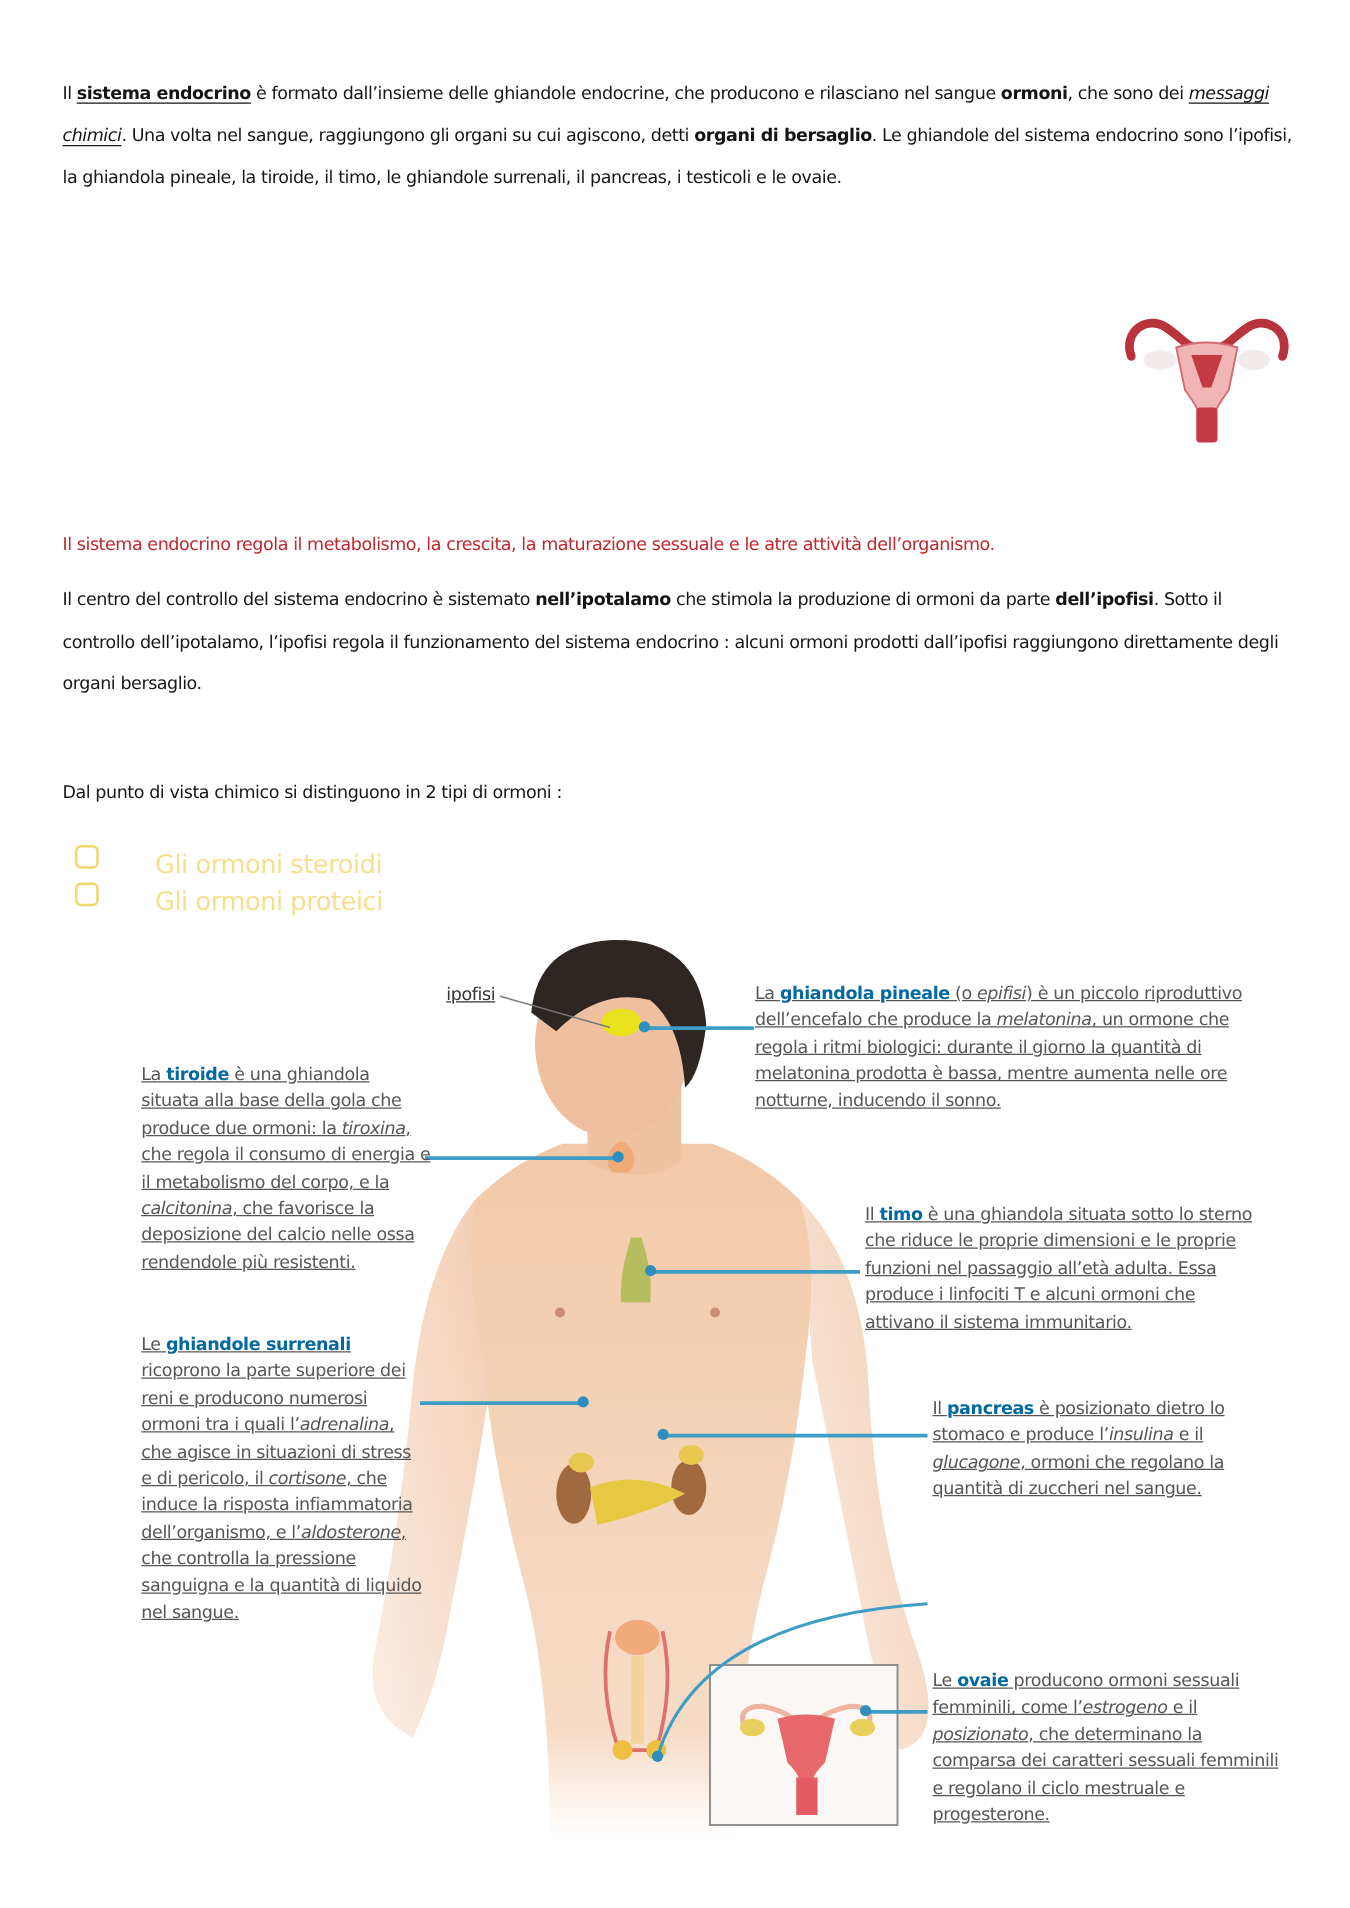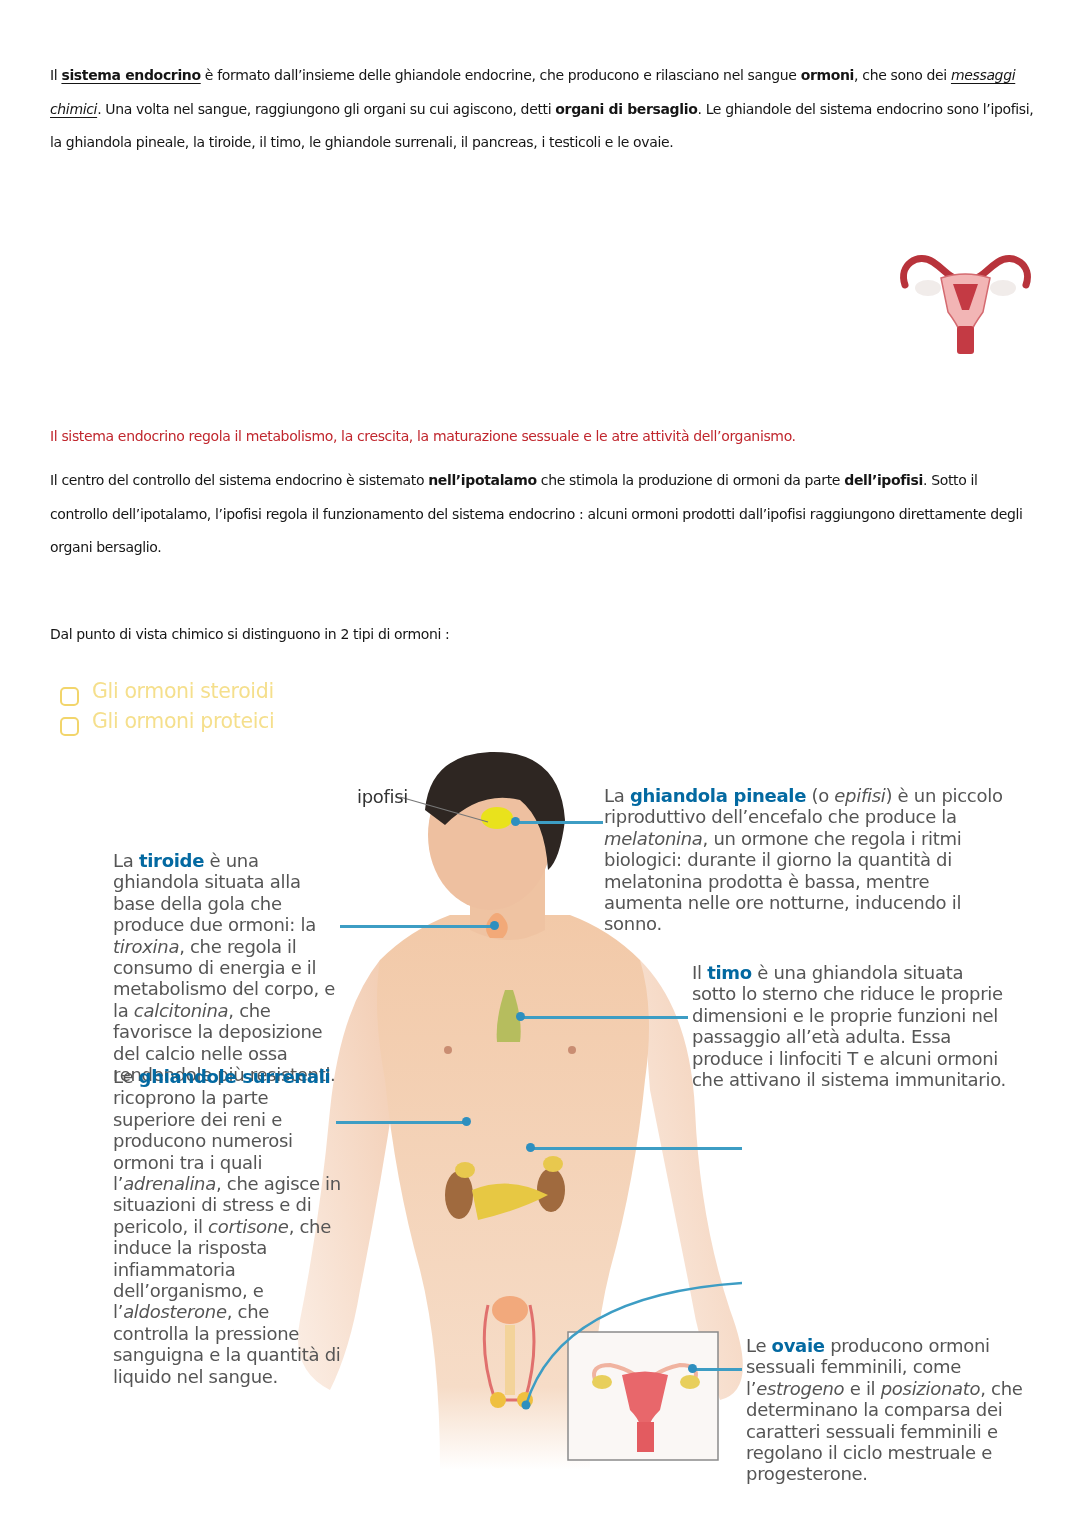--- a/index.html
+++ b/index.html
@@ -3,26 +3,26 @@
 <meta charset="utf-8">
 <style>
   * { box-sizing: border-box; margin: 0; padding: 0; }
   html, body { width: 1080px; height: 1526px; background: #ffffff; overflow: hidden; }
   body { position: relative; font-family: "DejaVu Sans", "Liberation Sans", sans-serif; color: #111; }
   .para { position: absolute; left: 50px; width: 985px; font-size: 14px; line-height: 33.5px; letter-spacing: -0.35px; color: #151515; }
   .para b { font-weight: bold; }
   .u { text-decoration: underline; text-underline-offset: 3px; }
   .red { color: #c0262d; }
   .list { position: absolute; left: 60px; top: 676px; font-size: 20.5px; line-height: 30px; letter-spacing: -0.35px; }
-  .li { display: flex; align-items: flex-end; height: 30px; }
+  .li { display: flex; align-items: flex-start; height: 30px; gap: 32px; }
   .cb { width: 19px; height: 19px; border: 2.5px solid #f2d56b; border-radius: 5px; margin-right: 13px; flex: none; }
   .hl { color: #f5df8c; }
   
   .fig { position: absolute; left: 0; top: 750px; width: 1080px; height: 740px; }
-  .cap { position: absolute; font-family: "DejaVu Sans", sans-serif; font-size: 18px; line-height: 21.4px; color: #555; letter-spacing: -0.3px; }
+  .cap { position: absolute; font-family: "DejaVu Sans", sans-serif; font-size: 14px; line-height: 21.4px; color: #555; letter-spacing: -0.3px; text-decoration: underline; }
   .cap b { color: #0369a1; }
   .cap i { font-style: italic; }
   .line { position: absolute; height: 2.5px; background: #3d9dc4; }
   .dot { position: absolute; width: 9px; height: 9px; border-radius: 50%; background: #2e8fbf; }
   .uterus-top { position: absolute; left: 893px; top: 240px; width: 145px; height: 120px; }
 </style>
 </head>
 <body>
 
 <p class="para" style="top:59px;"><span>Il </span><b class="u">sistema endocrino</b><span> è formato dall’insieme delle ghiandole endocrine, che producono e rilasciano nel sangue </span><b>ormoni</b><span>, che sono dei </span><i class="u">messaggi chimici</i><span>. Una volta nel sangue, raggiungono gli organi su cui agiscono, detti </span><b>organi di bersaglio</b><span>. Le ghiandole del sistema endocrino sono l’ipofisi, la ghiandola pineale, la tiroide, il timo, le ghiandole surrenali, il pancreas, i testicoli e le ovaie.</span></p>
@@ -137,16 +137,17 @@
   <div class="cap" style="left:357px;top:36px;color:#333;">ipofisi</div>
 
   <div class="cap" style="left:113px;top:100px;width:232px;"><span>La </span><b>tiroide</b><span> è una ghiandola situata alla base della gola che produce due ormoni: la </span><i>tiroxina</i><span>, che regola il consumo di energia e il metabolismo del corpo, e la </span><i>calcitonina</i><span>, che favorisce la deposizione del calcio nelle ossa rendendole più resistenti.</span></div>
 
   <div class="cap" style="left:113px;top:316px;width:228px;"><span>Le </span><b>ghiandole surrenali</b><span> ricoprono la parte superiore dei reni e producono numerosi ormoni tra i quali l’</span><i>adrenalina</i><span>, che agisce in situazioni di stress e di pericolo, il </span><i>cortisone</i><span>, che induce la risposta infiammatoria dell’organismo, e l’</span><i>aldosterone</i><span>, che controlla la pressione sanguigna e la quantità di liquido nel sangue.</span></div>
 
   <div class="cap" style="left:604px;top:35px;width:405px;"><span>La </span><b>ghiandola pineale</b><span> (o </span><i>epifisi</i><span>) è un piccolo riproduttivo dell’encefalo che produce la </span><i>melatonina</i><span>, un ormone che regola i ritmi biologici: durante il giorno la quantità di melatonina prodotta è bassa, mentre aumenta nelle ore notturne, inducendo il sonno.</span></div>
 
   <div class="cap" style="left:692px;top:212px;width:320px;"><span>Il </span><b>timo</b><span> è una ghiandola situata sotto lo sterno che riduce le proprie dimensioni e le proprie funzioni nel passaggio all’età adulta. Essa produce i linfociti T e alcuni ormoni che attivano il sistema immunitario.</span></div>
 
+  <div class="cap" style="left:746px;top:367px;width:270px;"><span>Il </span><b>pancreas</b><span> è posizionato dietro lo stomaco e produce l’</span><i>insulina</i><span> e il </span><i>glucagone</i><span>, ormoni che regolano la quantità di zuccheri nel sangue.</span></div>
 
 
   <div class="cap" style="left:746px;top:585px;width:280px;"><span>Le </span><b>ovaie</b><span> producono ormoni sessuali femminili, come l’</span><i>estrogeno</i><span> e il </span><i>posizionato</i><span>, che determinano la comparsa dei caratteri sessuali femminili e regolano il ciclo mestruale e progesterone.</span></div>
 </div>
 
 </body></html>

